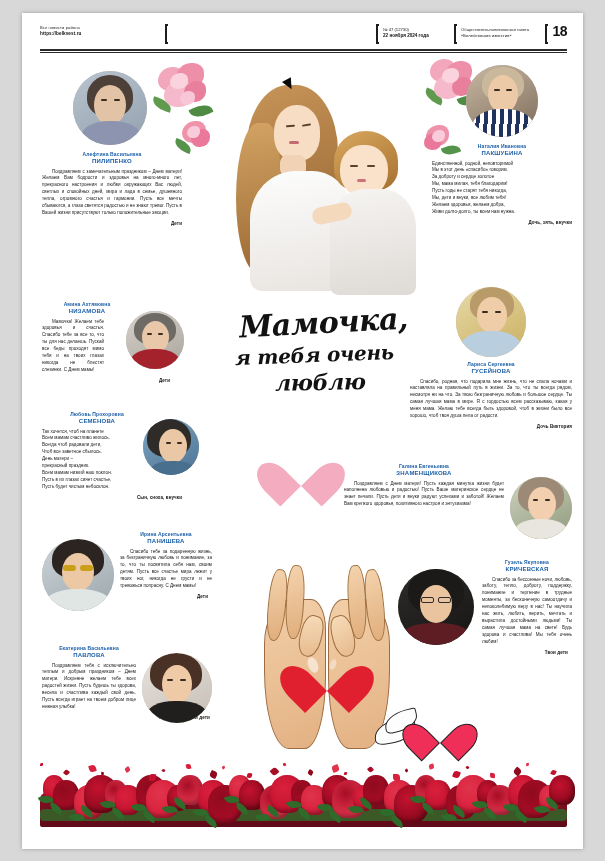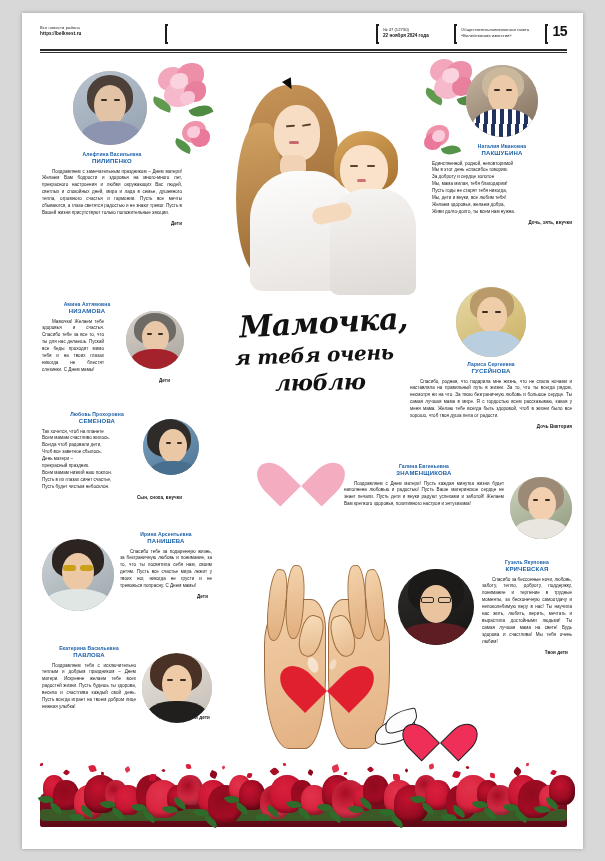--- a/index.html
+++ b/index.html
@@ -221,21 +221,21 @@
       <div class="b2">22 ноября 2024 года</div>
     </div>
 
     <div class="mast-bracket" style="left:414px"></div>
     <div class="mast-block" style="left:421px">
       <div class="s1">Общественно-политическая газета</div>
       <div class="s2">«Белебеевские известия»</div>
     </div>
 
     <div class="mast-bracket" style="left:505px"></div>
-    <div id="pagenum">15</div>
+    <div id="pagenum">18</div>
 
     <div class="mast-rule"></div>
     <div class="mast-rule2"></div>
   </div>
 
   <div class="flower" style="left:128px;top:48px;width:66px;height:62px;">
     <div class="leaf" style="left:2px;top:38px;width:20px;height:11px;transform:rotate(18deg);"></div>
     <div class="leaf" style="left:40px;top:44px;width:22px;height:12px;transform:rotate(-26deg);background:#4f8b42;"></div>
     <div class="petal" style="left:8px;top:6px;width:26px;height:24px;background:#f2a7bd;"></div>
     <div class="petal" style="left:26px;top:2px;width:28px;height:25px;background:#ee8fa9;"></div>

